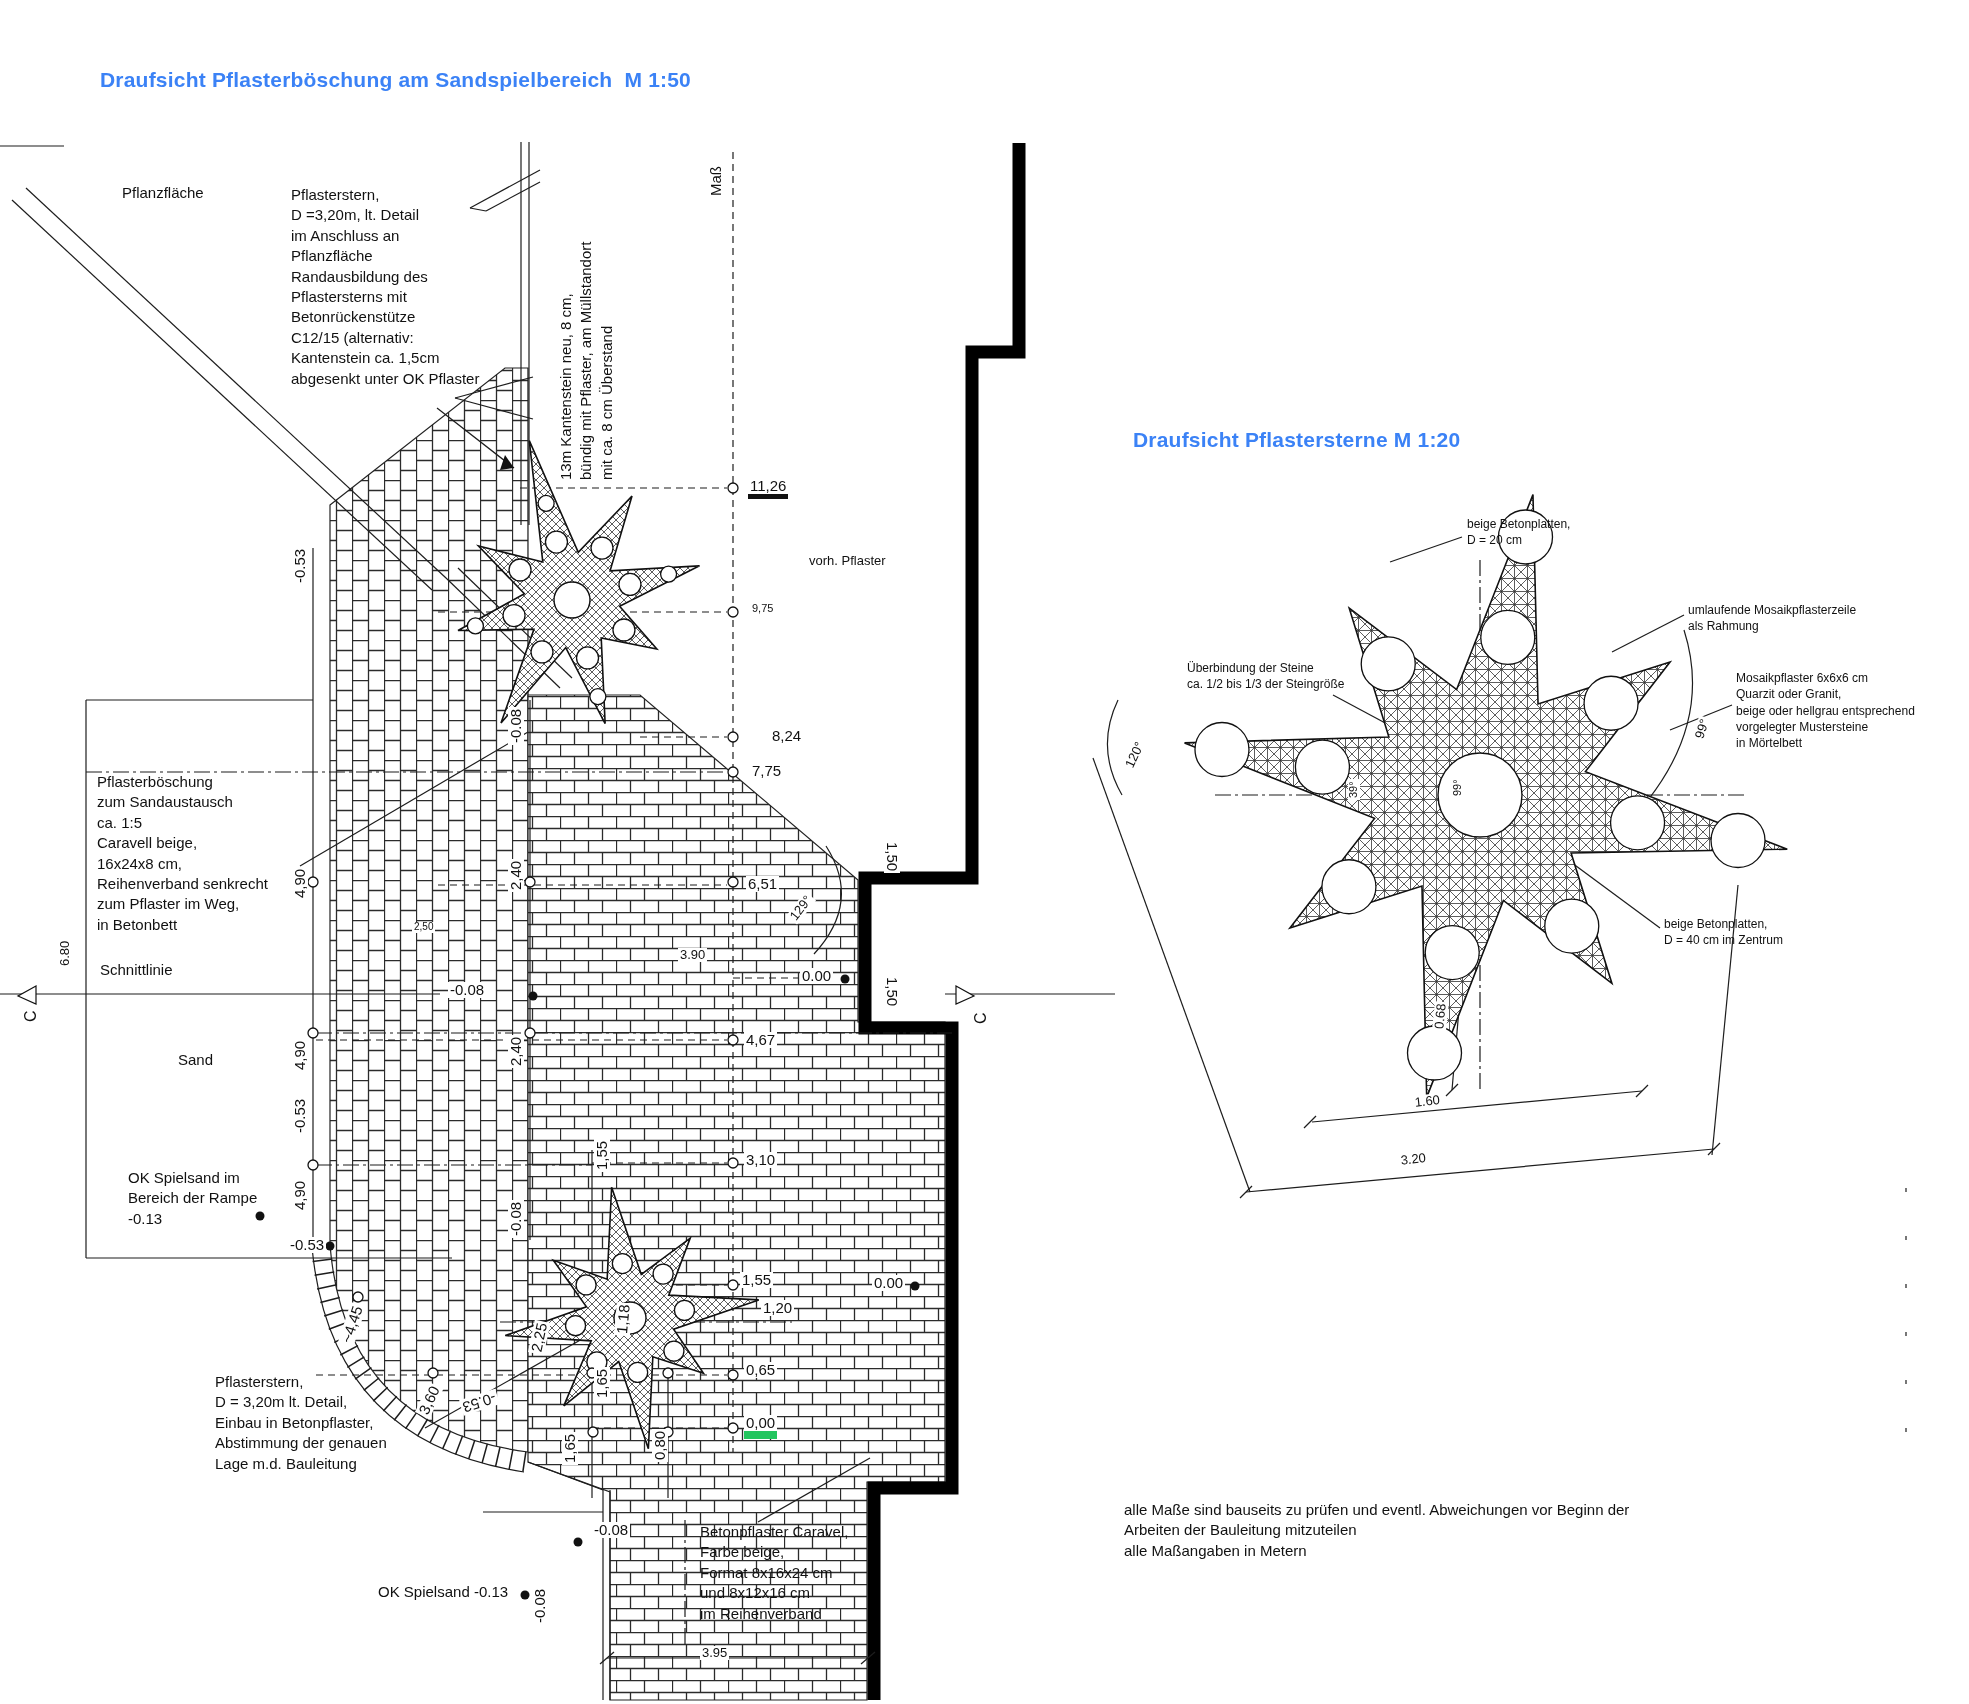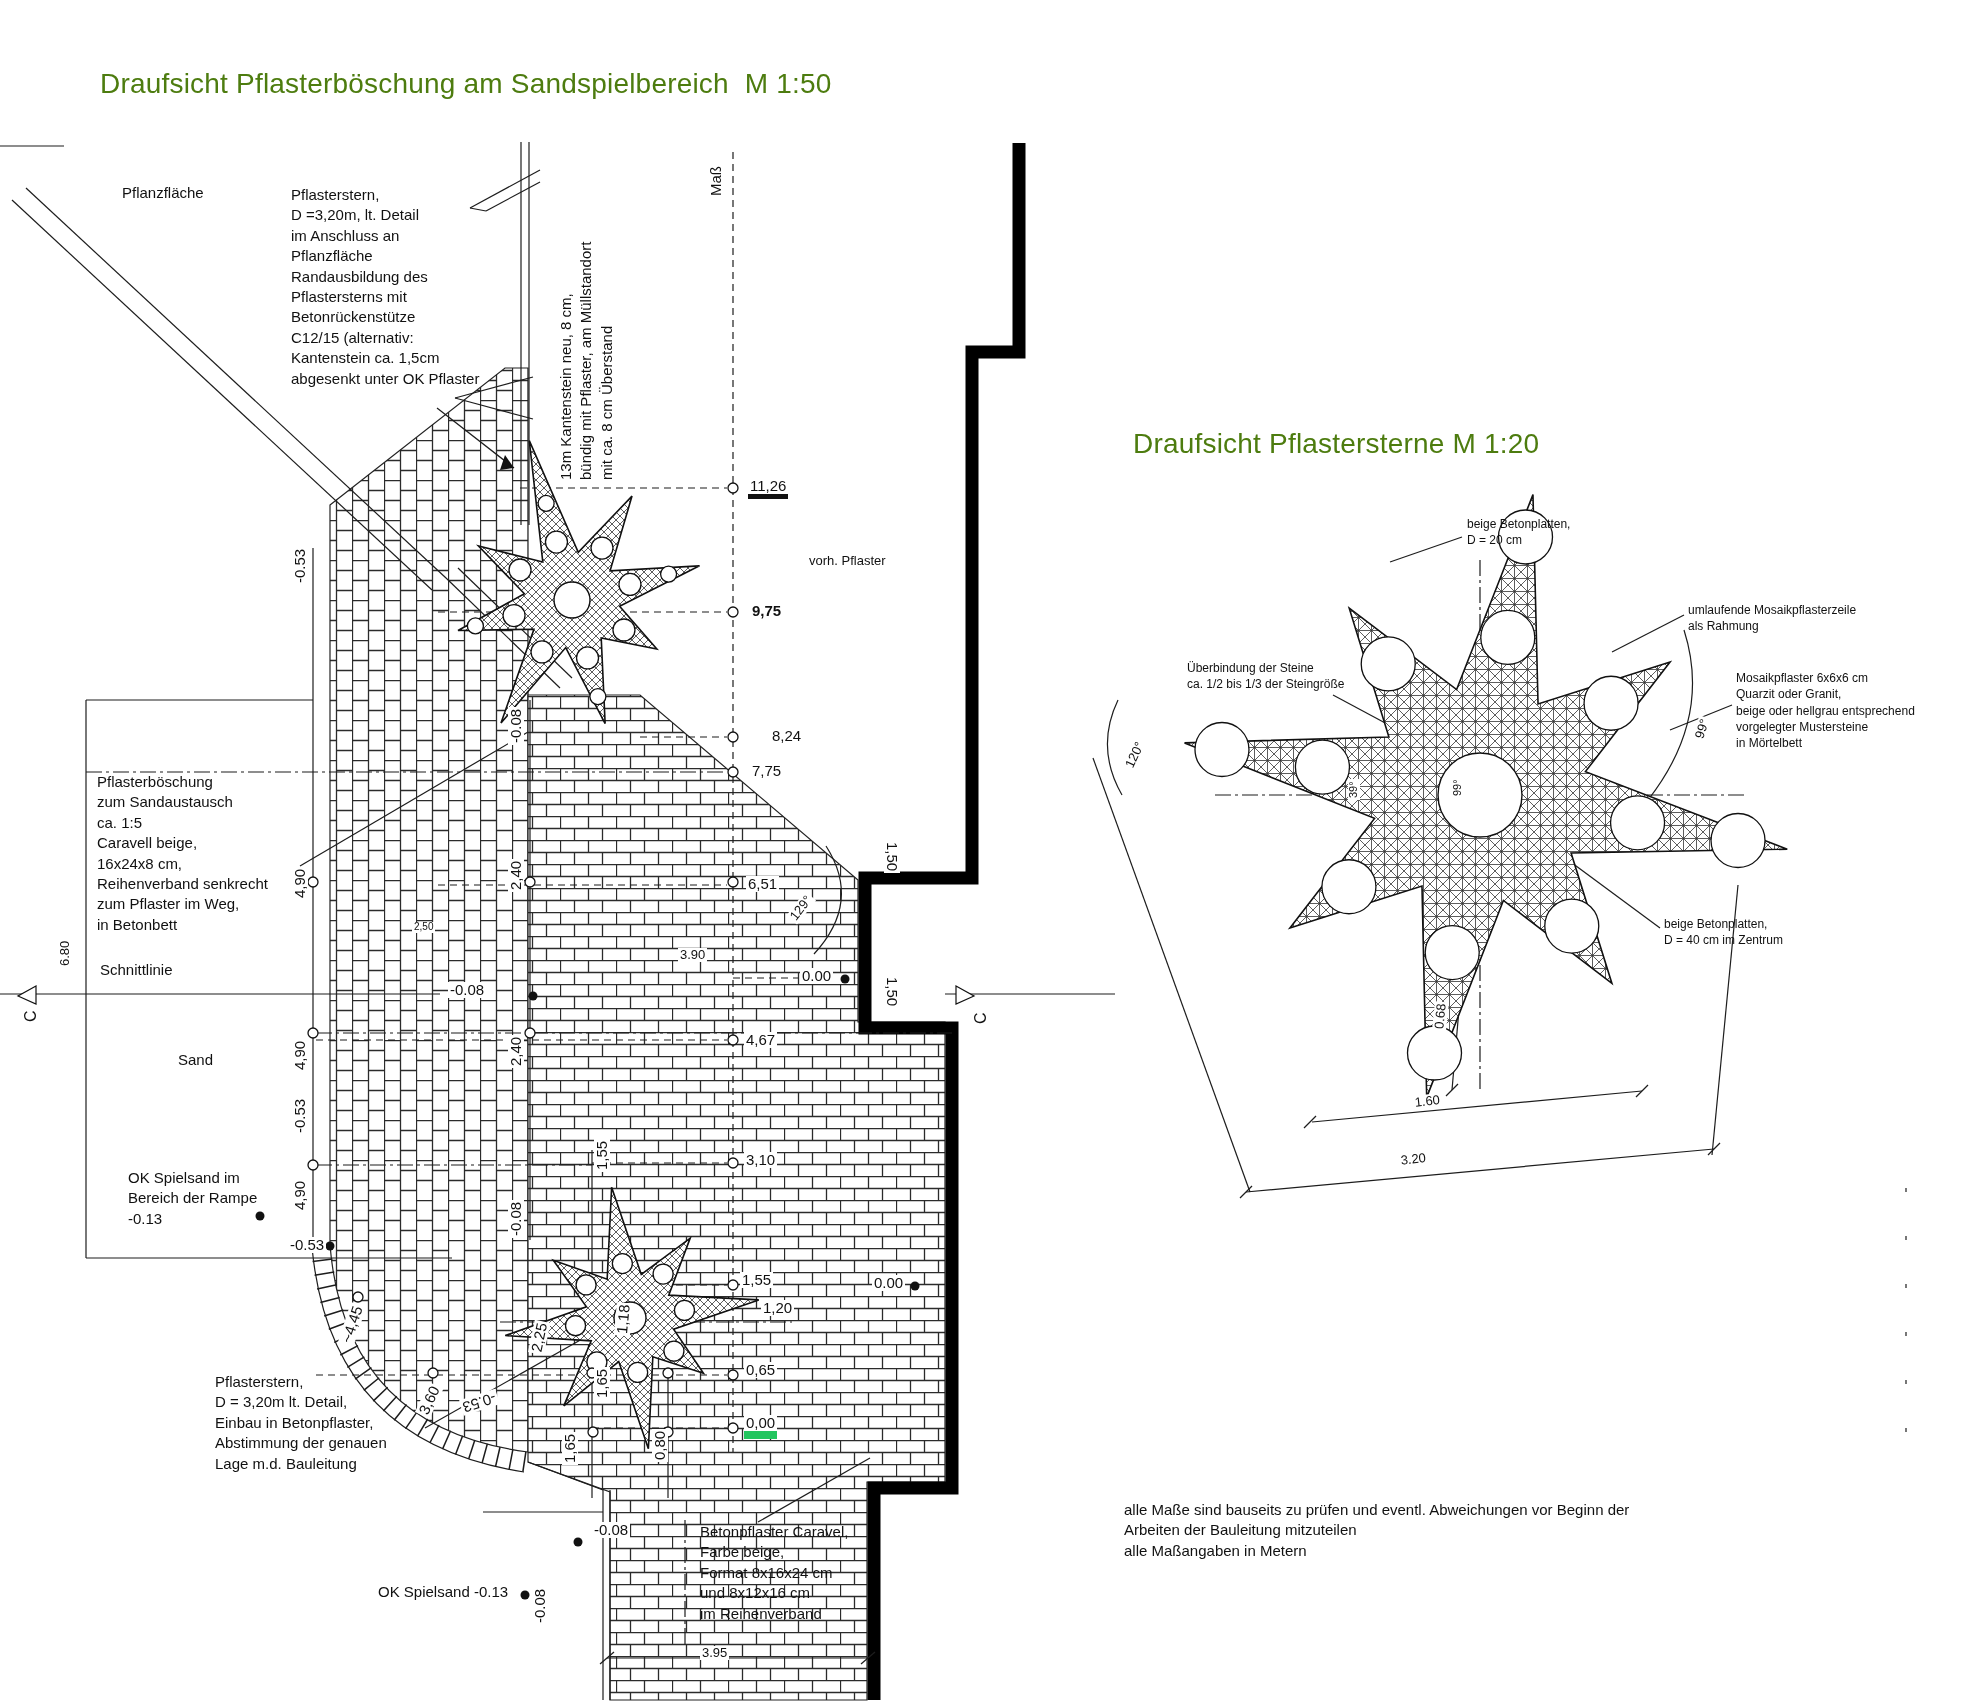--- a/index.html
+++ b/index.html
@@ -4,21 +4,21 @@
 <style>
   html,body{margin:0;padding:0;background:#fff;}
   #sheet{position:relative;width:1969px;height:1704px;background:#fff;overflow:hidden;
          font-family:"Liberation Sans",sans-serif;}
   #geom{position:absolute;left:0;top:0;}
   .lbl{position:absolute;font-family:"Liberation Sans",sans-serif;color:#111;
        white-space:pre-line;line-height:1.36;transform-origin:0 0;}
   .dim{background:#fff;padding:0 2px;line-height:1.05;white-space:nowrap;}
   .u1{border-bottom:8px solid #22c55e;}
   .u2{border-bottom:2px solid #111;box-shadow:0 3px 0 #111;}
-  .ttl{position:absolute;font-weight:normal;font-size:28px;color:#4d7c0f;
+  .ttl{position:absolute;font-weight:bold;font-size:21px;color:#3b82f6;
        font-family:"Liberation Sans",sans-serif;letter-spacing:.2px;white-space:pre;}
 </style>
 </head>
 <body>
 
 <div id="sheet">
   <svg id="geom" width="1969" height="1704" viewBox="0 0 1969 1704">
     <defs>
       <pattern id="bh" width="56" height="24" patternUnits="userSpaceOnUse">
         <rect width="56" height="24" fill="#fff"></rect>
@@ -238,21 +238,21 @@
       <div class="lbl" style="left: 700px; top: 1522px; font-size: 15px;">Betonpflaster Caravel,
 Farbe beige,
 Format 8x16x24 cm
 und 8x12x16 cm
 im Reihenverband</div>
       <div class="lbl" style="left: 20px; top: 1022px; font-size: 16px; transform: rotate(-90deg);">C</div>
       <div class="lbl" style="left: 970px; top: 1024px; font-size: 16px; transform: rotate(-90deg);">C</div>
     </div>
   <div id="plan-dims">
       <div class="lbl dim u2" style="left: 748px; top: 478px; font-size: 15px;">11,26</div>
-      <div class="lbl dim" style="left: 750px; top: 603px; font-size: 15px; font-weight: bold;">9,75</div>
+      <div class="lbl dim" style="left: 750px; top: 603px; font-size: 11px;">9,75</div>
       <div class="lbl dim" style="left: 770px; top: 728px; font-size: 15px;">8,24</div>
       <div class="lbl dim" style="left: 750px; top: 763px; font-size: 15px;">7,75</div>
       <div class="lbl dim" style="left: 746px; top: 876px; font-size: 15px;">6,51</div>
       <div class="lbl dim" style="left: 786px; top: 916px; font-size: 13px; transform: rotate(-52deg);">129°</div>
       <div class="lbl dim" style="left: 800px; top: 968px; font-size: 15px;">0.00</div>
       <div class="lbl dim" style="left: 744px; top: 1032px; font-size: 15px;">4,67</div>
       <div class="lbl dim" style="left: 744px; top: 1152px; font-size: 15px;">3,10</div>
       <div class="lbl dim" style="left: 740px; top: 1272px; font-size: 15px;">1,55</div>
       <div class="lbl dim" style="left: 744px; top: 1300px; font-size: 15px; margin-left: 17px;">1,20</div>
       <div class="lbl dim" style="left: 744px; top: 1362px; font-size: 15px;">0,65</div>

